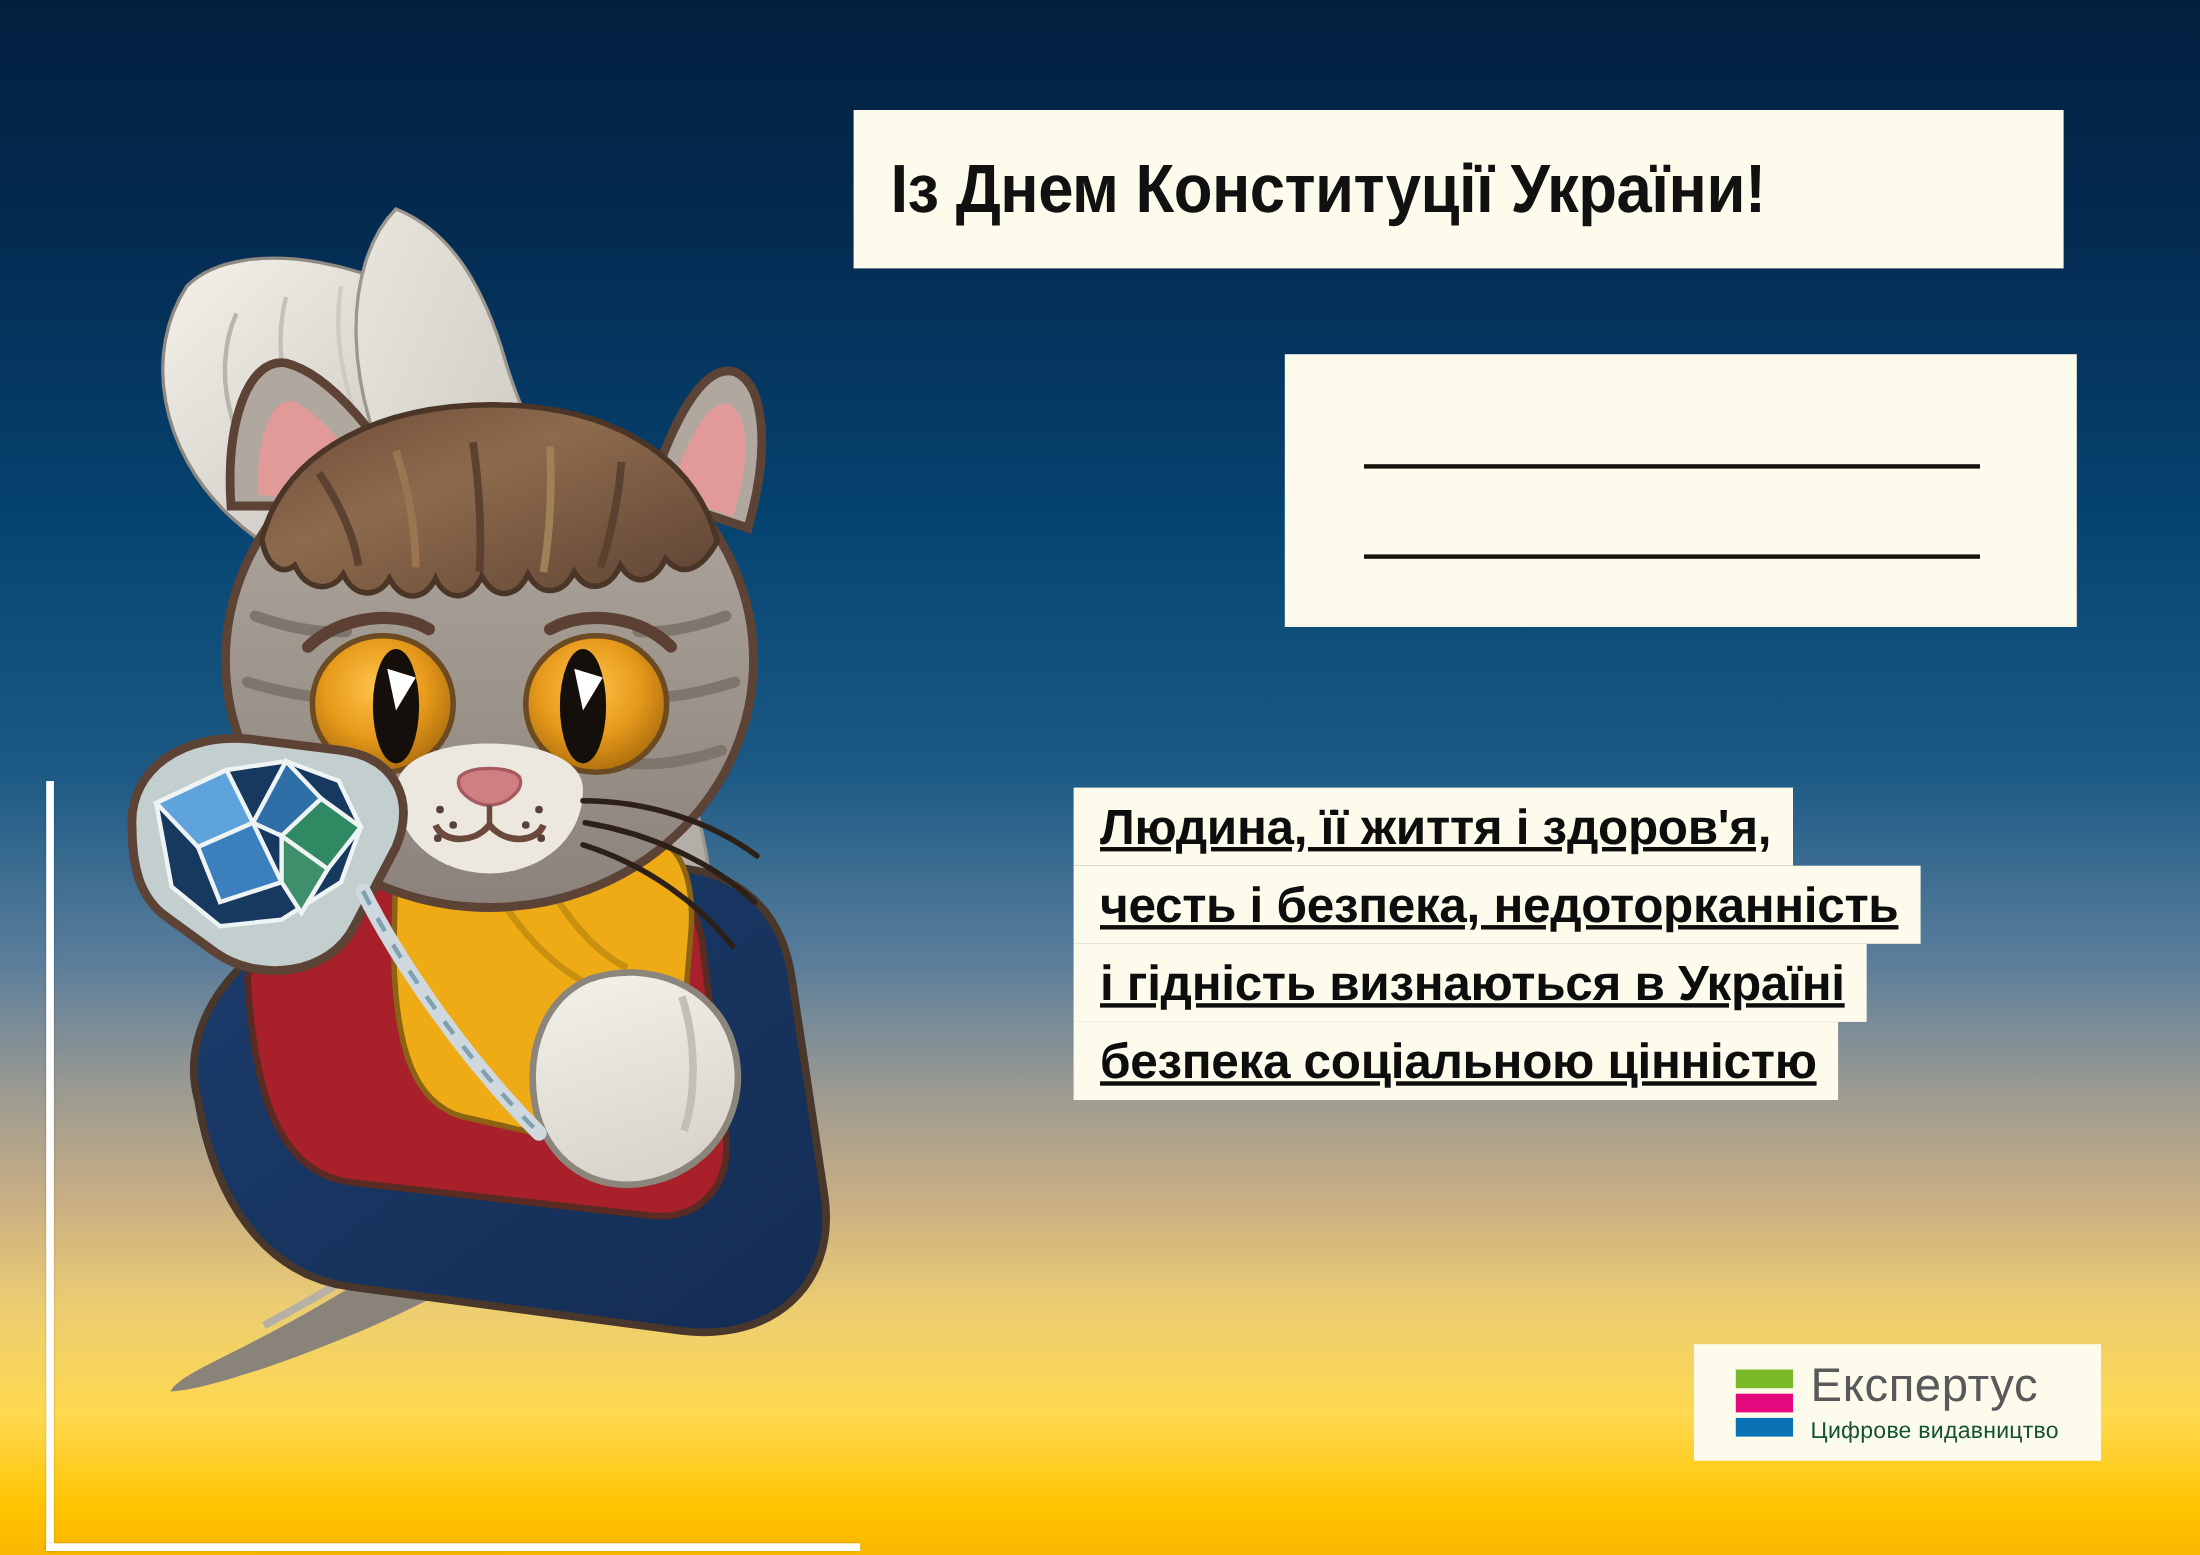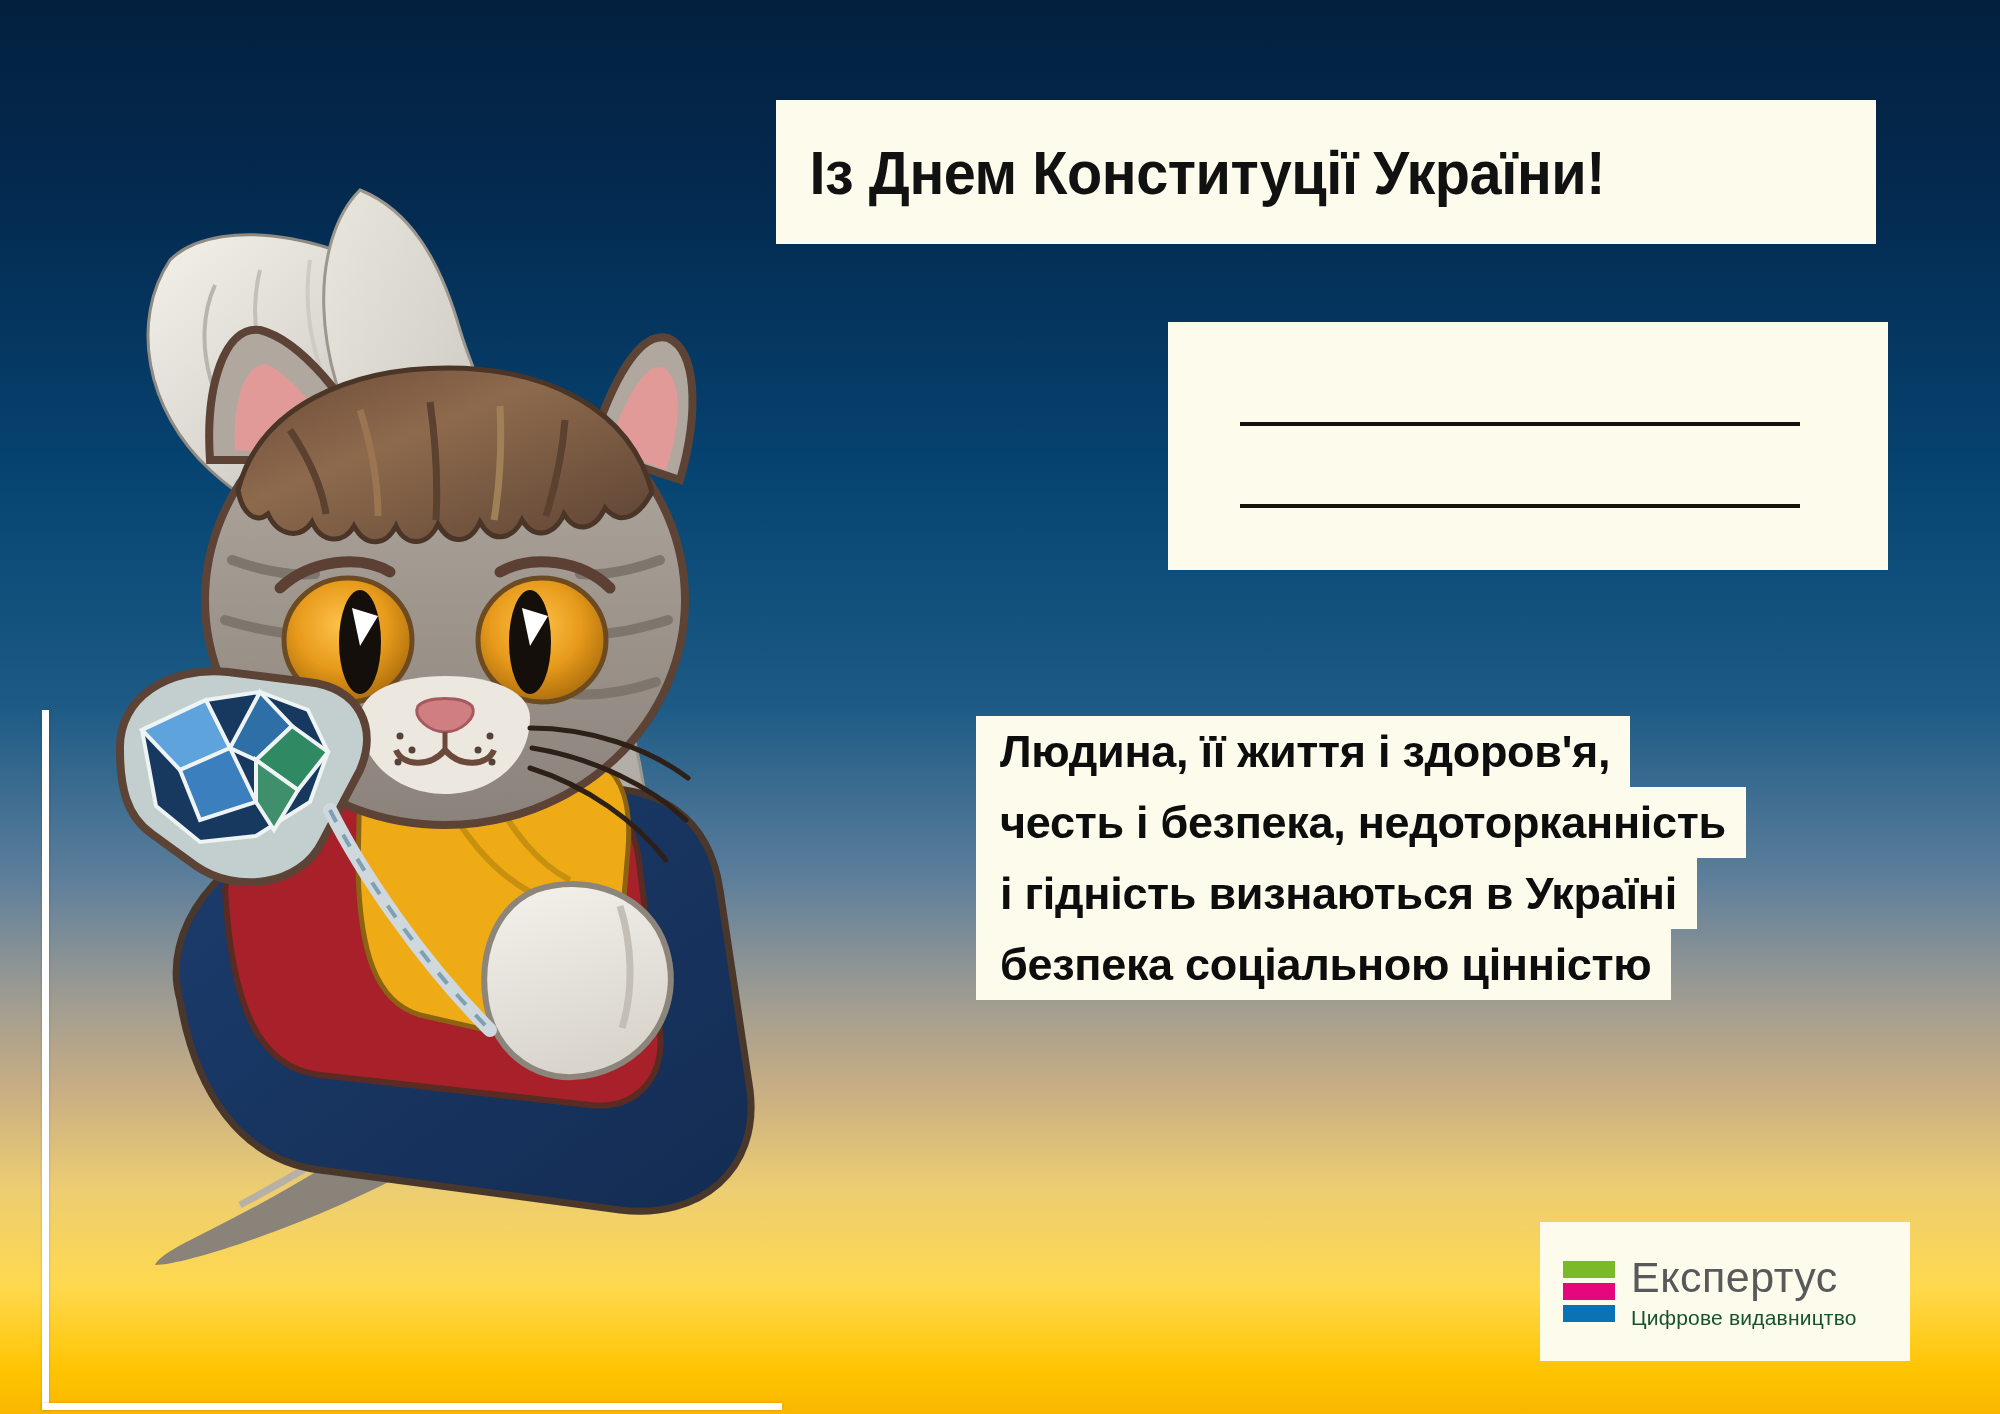--- a/index.html
+++ b/index.html
@@ -70,27 +70,28 @@
   #quote-wrap {
     position:absolute; left:976px; top:716px; z-index:5;
     display:flex; flex-direction:column; align-items:flex-start;
   }
   .quote-line {
     background:#fdfbec; color:#0d0d0d;
     font-size:45px; font-weight:700; line-height:1.0;
     padding:13px 20px 13px 24px;
     white-space:nowrap;
     letter-spacing:-.3px;
+    text-decoration:underline;
   }
 
   
   #logo-card {
-    position:absolute; left:1540px; top:1222px; width:370px; height:139px;
+    position:absolute; left:1540px; top:1222px; width:370px; height:106px;
     background:#fdfbec; z-index:7;
-    display:flex; align-items:center; padding-left:23px;
+    display:flex; align-items:center; padding-left:38px;
   }
   #logo-bars { width:52px; display:flex; flex-direction:column; gap:5px; margin-right:16px; }
   #logo-bars i { display:block; height:17px; width:100%; }
   #logo-text { display:flex; flex-direction:column; justify-content:center; }
   #logo-name { font-size:43px; color:#59595b; font-weight:400; line-height:1; letter-spacing:.5px; }
   #logo-tag  { font-size:21px; color:#14532d; font-weight:400; line-height:1; margin-top:8px; letter-spacing:.2px; }
 </style>
 </head>
 <body>
 

